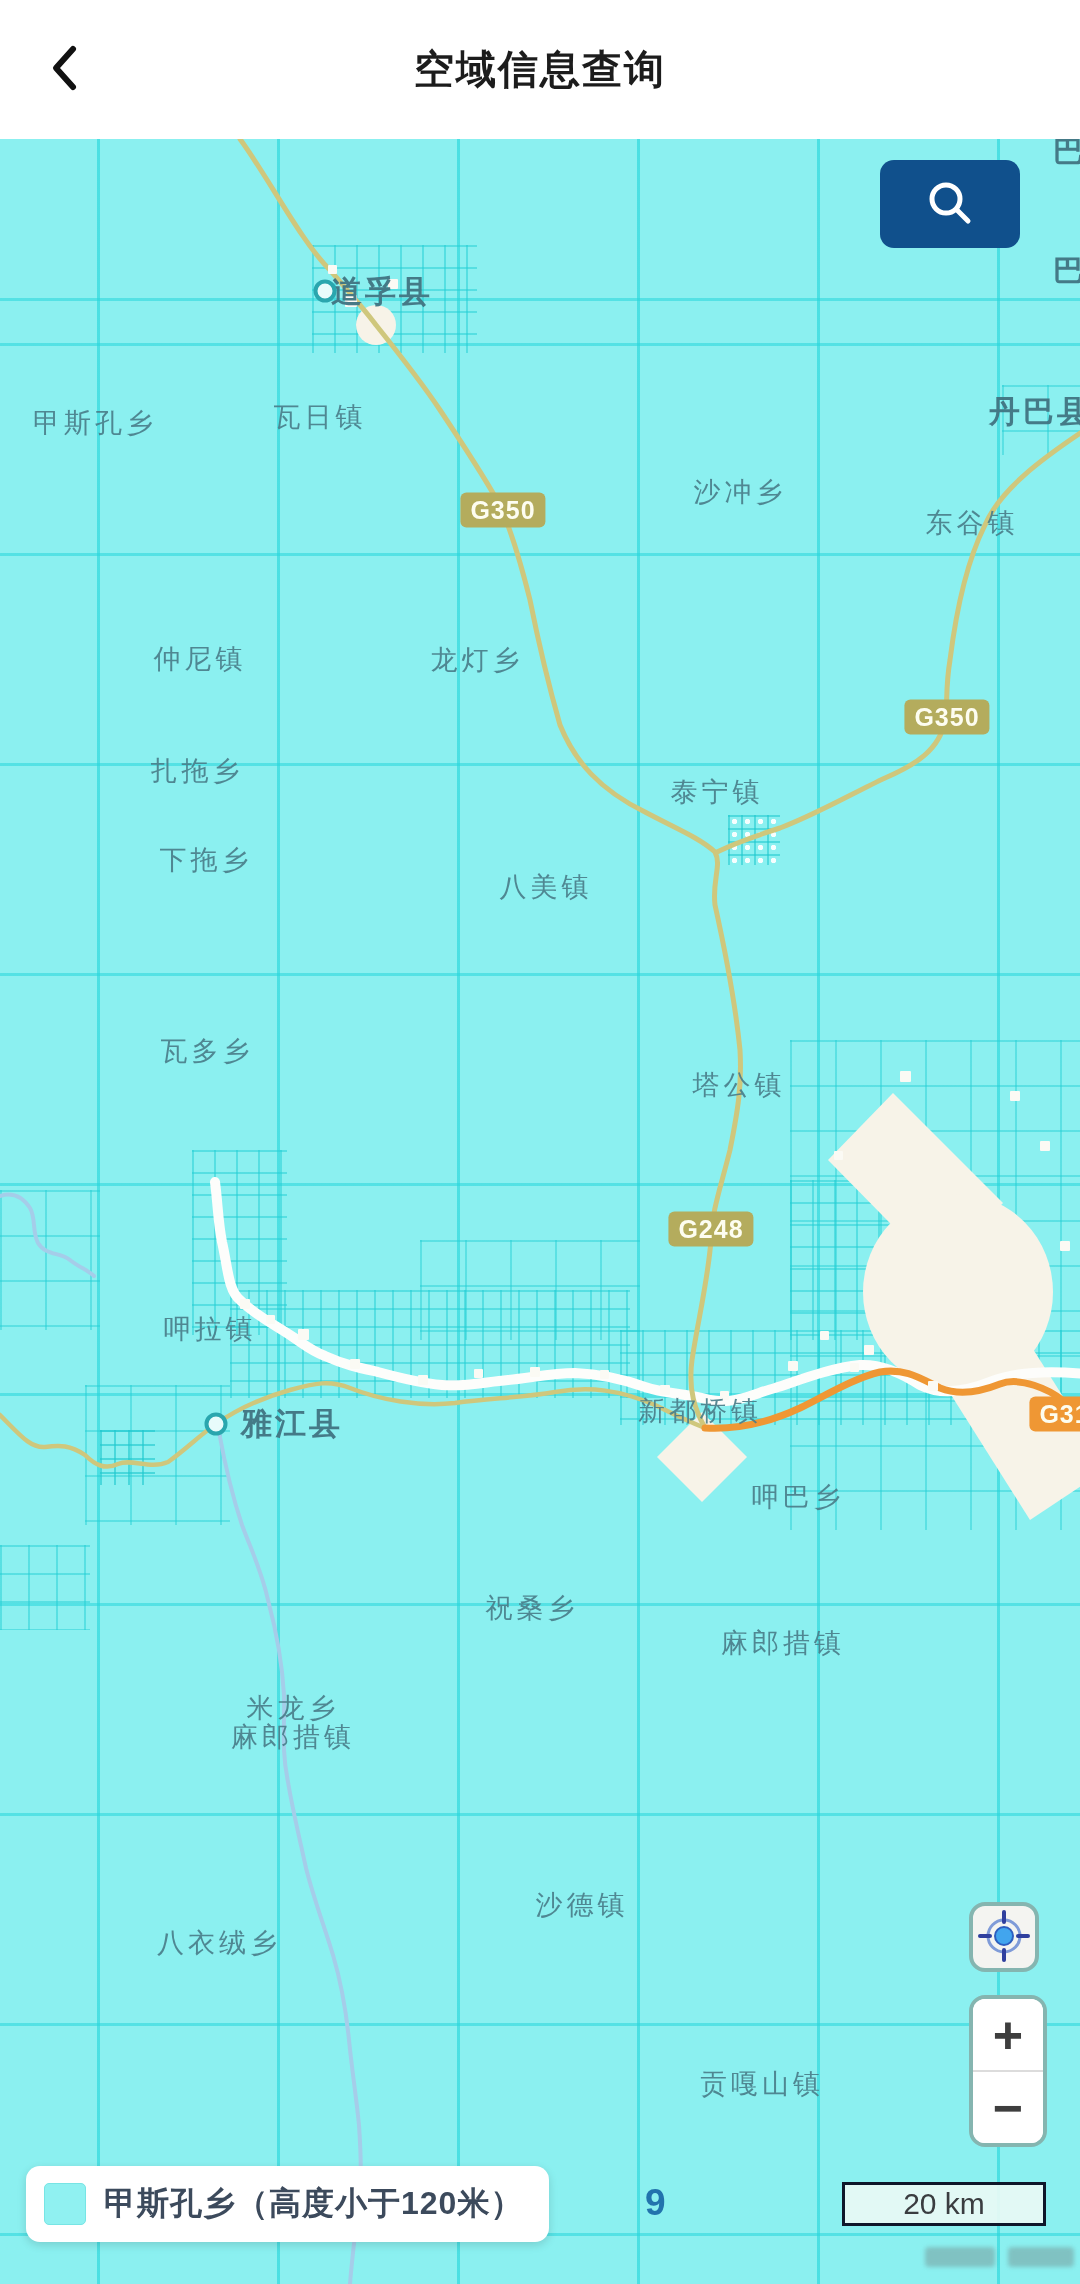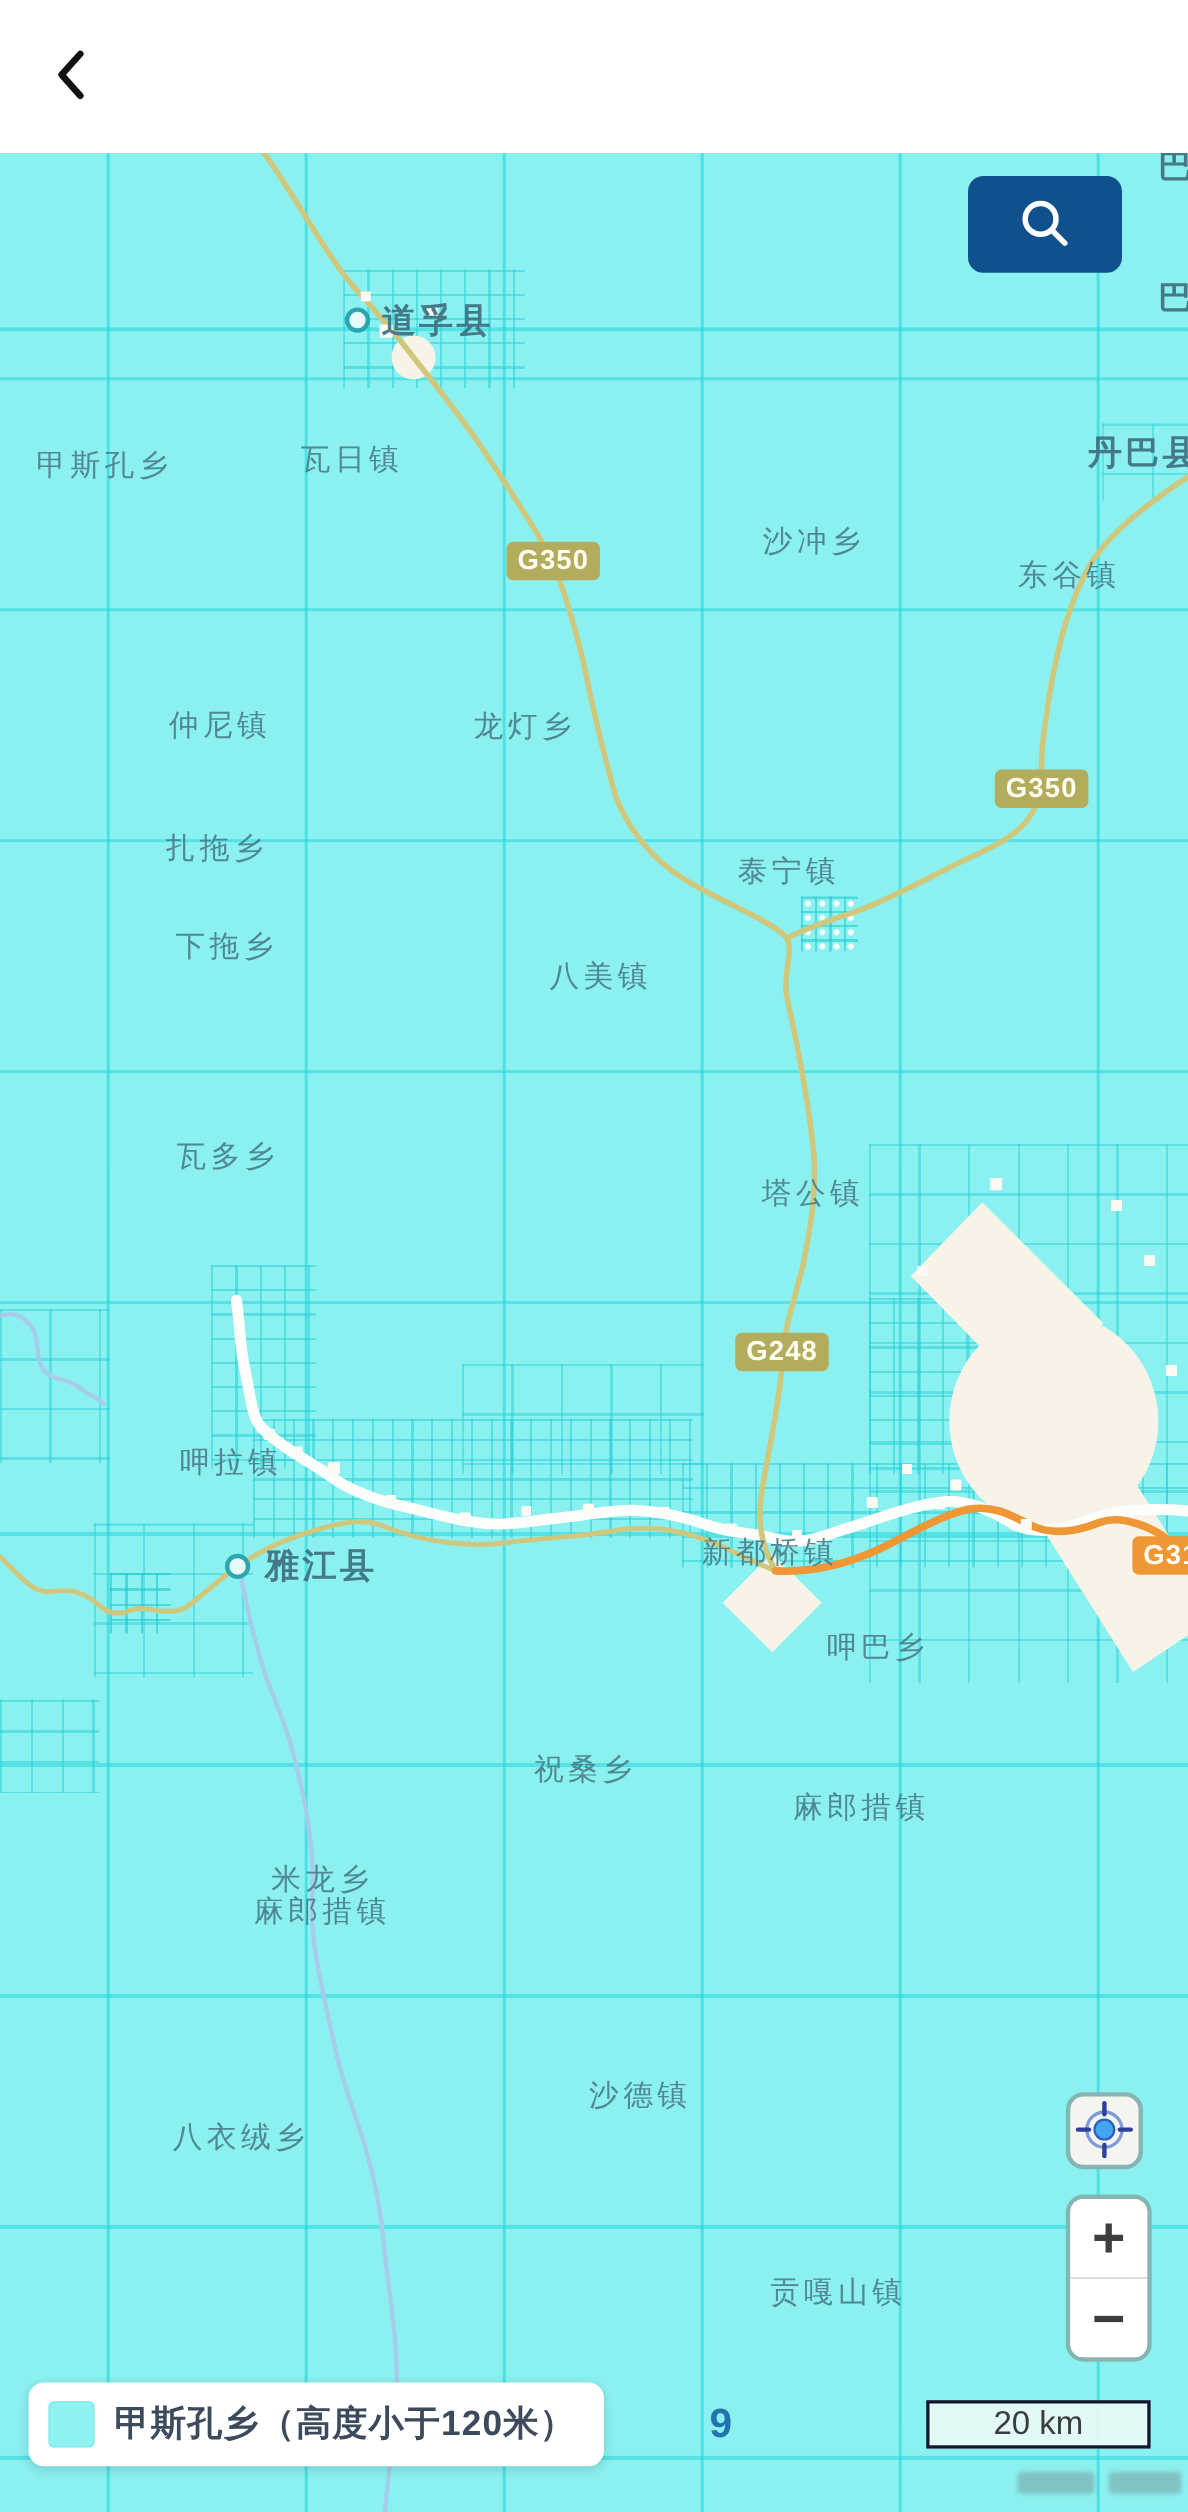--- a/index.html
+++ b/index.html
@@ -89,20 +89,21 @@
 <body>
 
 <div class="header">
   <div class="back-btn">
     <span>
       <svg width="30" height="48" viewBox="0 0 30 48">
         <polyline points="24,5 7,24 24,43" fill="none" stroke="#111" stroke-width="6" stroke-linecap="round" stroke-linejoin="round"></polyline>
       </svg>
     </span>
   </div>
+  <div class="page-title">空域信息查询</div>
 </div>
 
 <div class="map">
   <div class="grid-major"></div>
 
   <div class="patch cells22" style="left:312px;top:106px;width:165px;height:108px;"></div>
   <div class="patch cells45" style="left:1002px;top:246px;width:78px;height:70px;"></div>
   <div class="patch dotted" style="left:728px;top:676px;width:52px;height:50px;"></div>
   <div class="patch cells22" style="left:192px;top:1011px;width:95px;height:185px;"></div>
   <div class="patch cells45" style="left:420px;top:1101px;width:220px;height:100px;"></div>
@@ -153,21 +154,21 @@
   <div class="wdot" style="left:928px;top:1242px;width:10px;height:10px;"></div>
   <div class="wdot" style="left:900px;top:932px;width:11px;height:11px;"></div>
   <div class="wdot" style="left:1010px;top:952px;width:10px;height:10px;"></div>
   <div class="wdot" style="left:1040px;top:1002px;width:10px;height:10px;"></div>
   <div class="wdot" style="left:834px;top:1012px;width:9px;height:9px;"></div>
   <div class="wdot" style="left:864px;top:1206px;width:10px;height:10px;"></div>
   <div class="wdot" style="left:820px;top:1192px;width:9px;height:9px;"></div>
   <div class="wdot" style="left:1060px;top:1102px;width:10px;height:10px;"></div>
 
   <div id="label-layer">
-      <div class="map-label county" style="left: 398px; top: 153px;">道孚县</div>
+      <div class="map-label county" style="left: 382px; top: 153px;">道孚县</div>
       <div class="map-label town" style="left: 320px; top: 278px;">瓦日镇</div>
       <div class="map-label town" style="left: 95px; top: 284px;">甲斯孔乡</div>
       <div class="map-label county" style="left: 1040px; top: 273px;">丹巴县</div>
       <div class="map-label county" style="left: 1070px; top: 132px;">巴</div>
       <div class="map-label county" style="left: 1070px; top: 13px;">巴</div>
       <div class="map-label town" style="left: 740px; top: 353px;">沙冲乡</div>
       <div class="map-label town" style="left: 972px; top: 384px;">东谷镇</div>
       <div class="map-label town" style="left: 200px; top: 520px;">仲尼镇</div>
       <div class="map-label town" style="left: 477px; top: 521px;">龙灯乡</div>
       <div class="map-label town" style="left: 197px; top: 632px;">扎拖乡</div>

